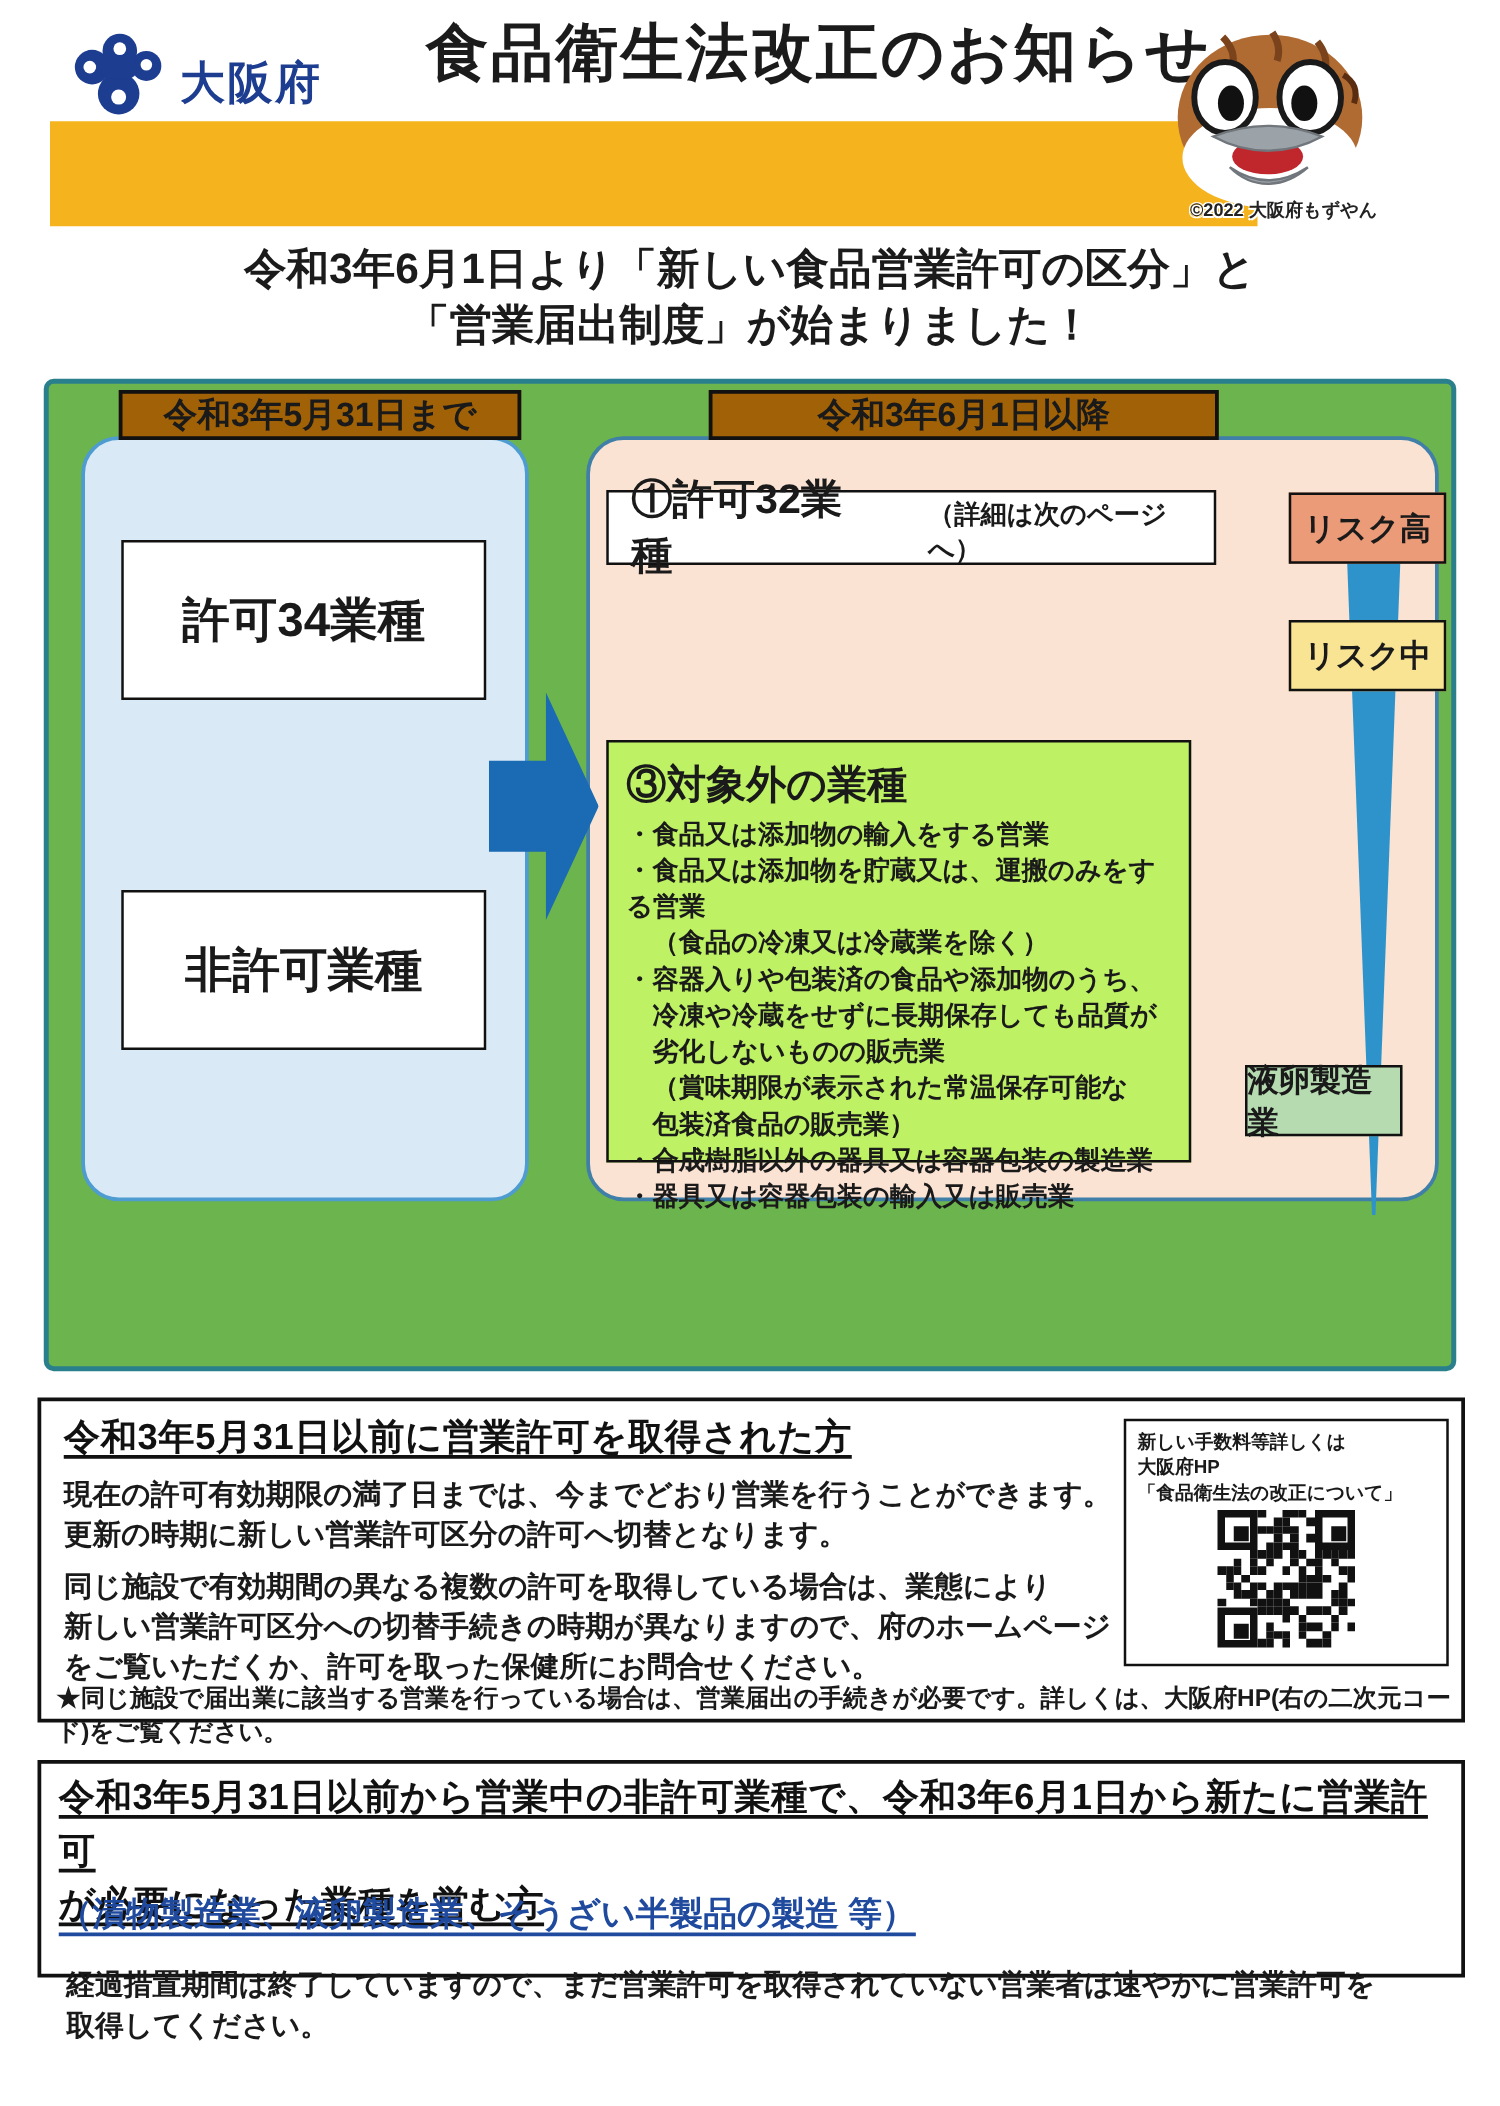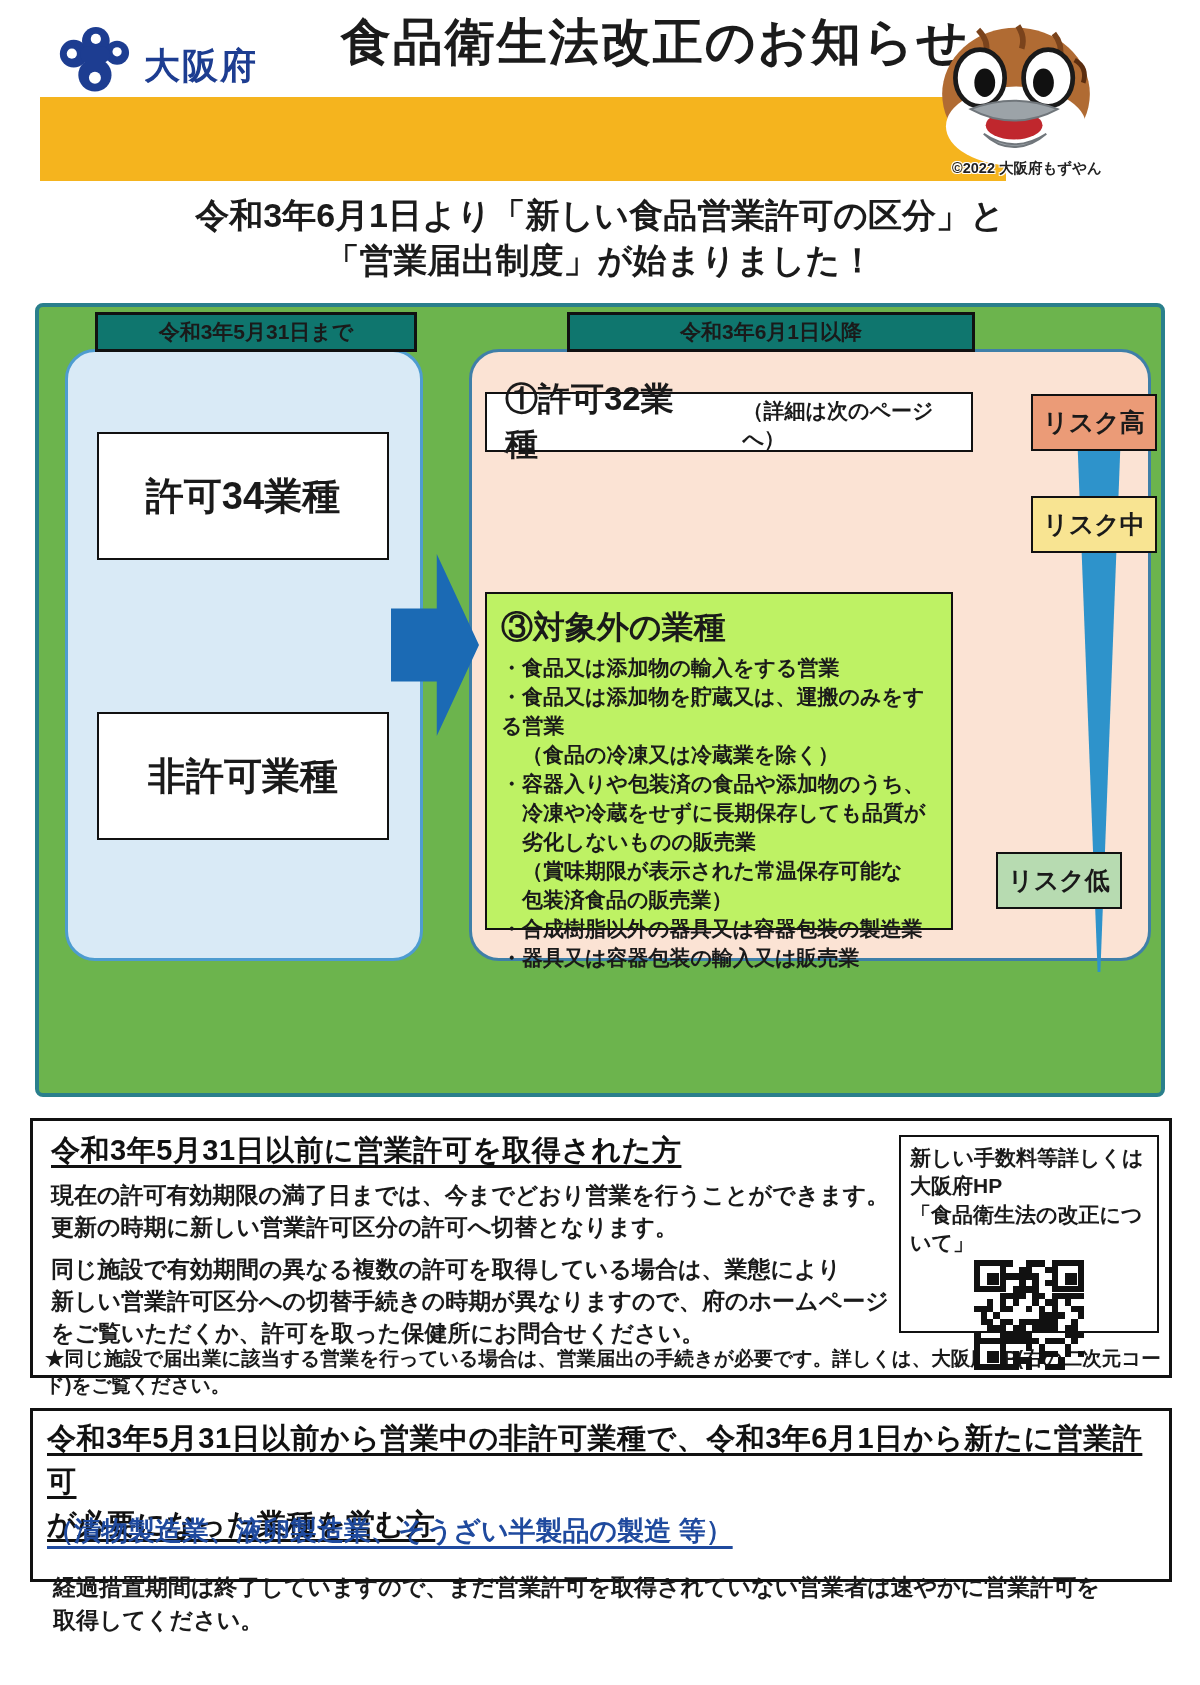--- a/index.html
+++ b/index.html
@@ -28,23 +28,23 @@
     position:absolute; left:0; right:0; top:193px; text-align:center;
     font-size:34px; font-weight:800; line-height:1.32; color:#1b1b1b;
   }
 
   
   .diagram {
     position:absolute; left:35px; top:303px; width:1130px; height:794px;
     background:#6CB44D; border:4px solid #2A7F8C; border-radius:8px;
   }
   .col-header {
-    position:absolute; background:#0f766e; border:3px solid #111; z-index:5;
+    position:absolute; background:#a16207; border:3px solid #111; z-index:5;
     display:flex; align-items:center; justify-content:center;
-    font-size:21px; font-weight:800;
+    font-size:27px; font-weight:800;
   }
   .col-header.left  { left:56px;  top:5px; width:322px; height:40px; }
   .col-header.right { left:528px; top:5px; width:408px; height:40px; }
   .left-panel {
     position:absolute; left:26px; top:42px; width:358px; height:612px;
     background:#D9EAF6; border:3px solid #4E9CD0; border-radius:30px; z-index:1;
   }
   .plain-box {
     position:absolute; background:#fff; border:2.5px solid #111; z-index:3;
     display:flex; align-items:center; justify-content:center;
@@ -99,21 +99,21 @@
   }
   .s1-heading { left:18px; top:8px; }
   .s1-para { position:absolute; left:18px; font-size:23px; font-weight:600; line-height:1.4; }
   .s1-para1 { top:58px; }
   .s1-para2 { top:132px; }
   .s1-note { position:absolute; left:12px; top:224px; font-size:19.5px; font-weight:600; }
   .qr-box {
     position:absolute; left:866px; top:14px; width:260px; height:198px;
     border:2px solid #111; background:#fff; padding:7px 9px;
   }
-  .qr-caption { font-size:21px; font-weight:600; line-height:1.35; }
+  .qr-caption { font-size:15px; font-weight:600; line-height:1.35; }
   .qr { position:relative; width:110px; height:110px; margin:3px auto 0; }
   .qr i { position:absolute; background:#111; }
   .qr .finder { position:absolute; width:32px; height:32px; border:6px solid #111; background:#fff; }
   .qr .finder::after { content:""; position:absolute; left:7px; top:7px; width:12px; height:12px; background:#111; }
   .qr .f-tl { left:0; top:0; } .qr .f-tr { right:0; top:0; } .qr .f-bl { left:0; bottom:0; }
 
   .s2-heading { left:14px; top:6px; line-height:1.48; }
   .s2-industries {
     position:absolute; left:14px; top:102px; font-size:27px; font-weight:800; color:#1F4A9E;
     text-decoration:underline; text-decoration-thickness:2.5px; text-underline-offset:6px;
@@ -196,21 +196,21 @@
 ・食品又は添加物を貯蔵又は、運搬のみをする営業
 　（食品の冷凍又は冷蔵業を除く）
 ・容器入りや包装済の食品や添加物のうち、
 　冷凍や冷蔵をせずに長期保存しても品質が
 　劣化しないものの販売業
 　（賞味期限が表示された常温保存可能な
 　包装済食品の販売業）
 ・合成樹脂以外の器具又は容器包装の製造業
 ・器具又は容器包装の輸入又は販売業</div>
     </div>
-    <div class="risk-label risk-low">リスク低</div>
+    <div class="risk-label risk-low">液卵製造業</div>
   </div>
 
   <div class="section section-1">
     <div class="s-heading s1-heading">令和3年5月31日以前に営業許可を取得された方</div>
     <div class="s1-para s1-para1 preline">現在の許可有効期限の満了日までは、今までどおり営業を行うことができます。
 更新の時期に新しい営業許可区分の許可へ切替となります。</div>
     <div class="s1-para s1-para2 preline">同じ施設で有効期間の異なる複数の許可を取得している場合は、業態により
 新しい営業許可区分への切替手続きの時期が異なりますので、府のホームページ
 をご覧いただくか、許可を取った保健所にお問合せください。</div>
     <div class="s1-note">★同じ施設で届出業に該当する営業を行っている場合は、営業届出の手続きが必要です。詳しくは、大阪府HP(右の二次元コード)をご覧ください。</div>

